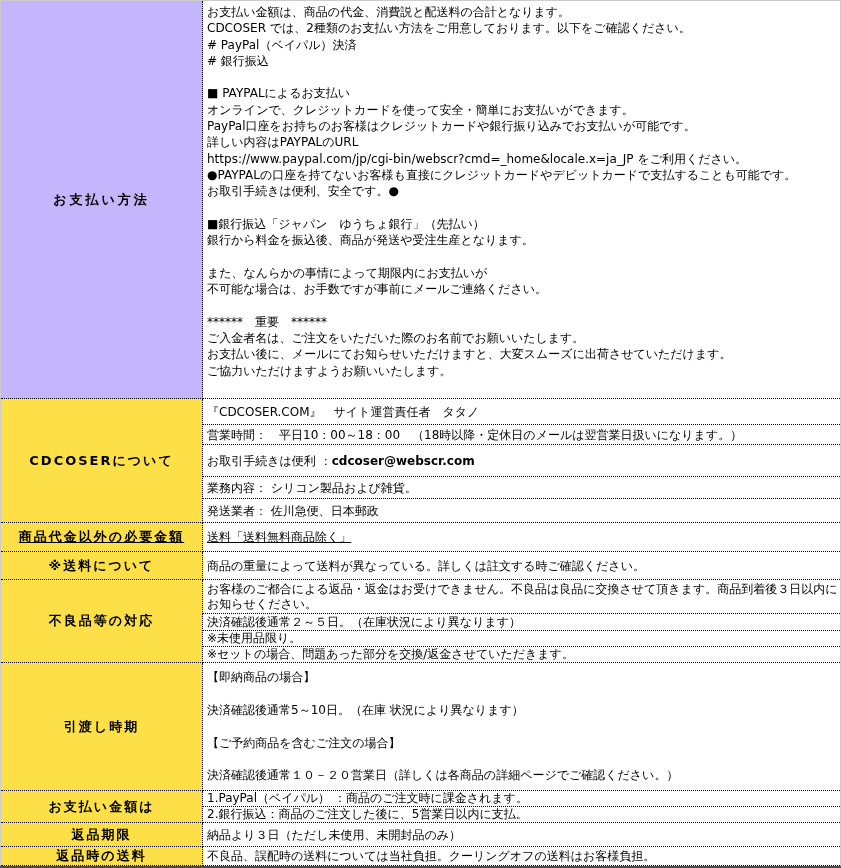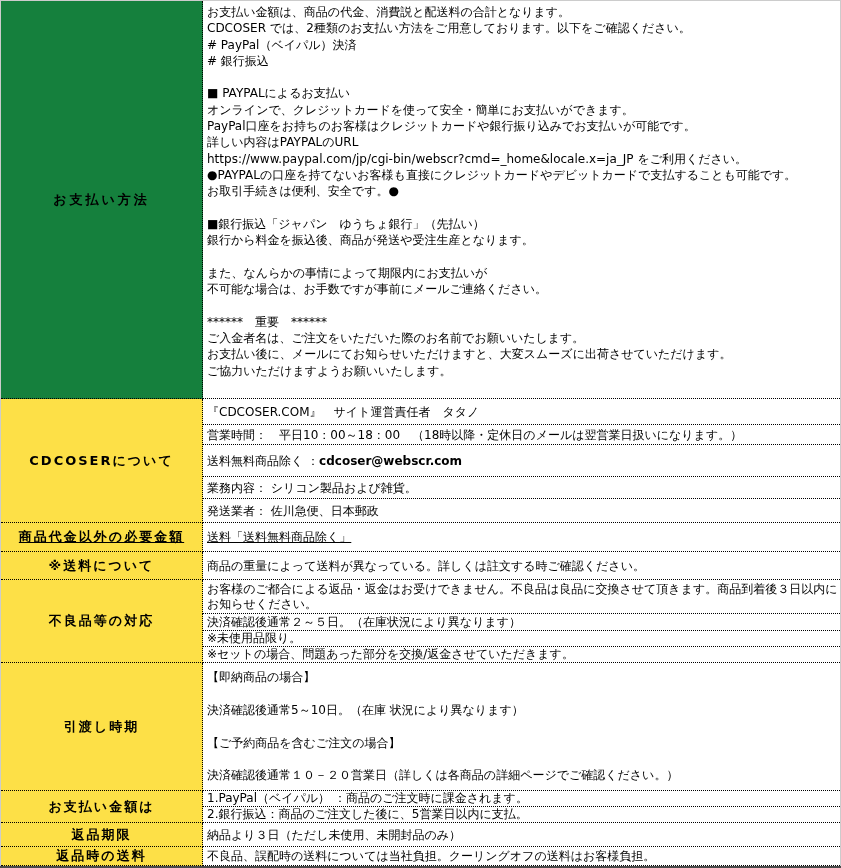--- a/index.html
+++ b/index.html
@@ -16,21 +16,21 @@
     border-right: 1px solid #cccccc;
   }
   col.c1 { width: 202px; }
   th {
     background: #fde047;
     font-size: 13px; font-weight: bold; letter-spacing: 2px;
     text-align: center; vertical-align: middle;
     border: 1px dotted #000000;
     padding: 0 2px;
   }
-  th.white { background: #15803d; letter-spacing: 3px; }
+  th.white { background: #c4b5fd; letter-spacing: 3px; }
   td {
     background: #ffffff;
     border: 1px dotted #000000;
     font-size: 12px; line-height: 16px;
     padding: 1px 2px 1px 4px;
     vertical-align: middle;
     word-break: break-all;
     overflow: hidden;
   }
   td.top { vertical-align: top; }
@@ -99,21 +99,21 @@
     </tr>
 
     <tr class="r-about1">
       <th rowspan="5">CDCOSERについて</th>
       <td>『CDCOSER.COM』　サイト運営責任者　タタノ</td>
     </tr>
     <tr class="r-about2">
       <td>営業時間：　平日10：00～18：00　（18時以降・定休日のメールは翌営業日扱いになります。）</td>
     </tr>
     <tr class="r-about3">
-      <td><span>送料無料商品除く ：</span><span class="bold">cdcoser@webscr.com</span></td>
+      <td><span>お取引手続きは便利 ：</span><span class="bold">cdcoser@webscr.com</span></td>
     </tr>
     <tr class="r-about4">
       <td>業務内容： シリコン製品および雑貨。</td>
     </tr>
     <tr class="r-about5">
       <td>発送業者： 佐川急便、日本郵政</td>
     </tr>
 
     <tr class="r-fee">
       <th>商品代金以外の必要金額</th>

